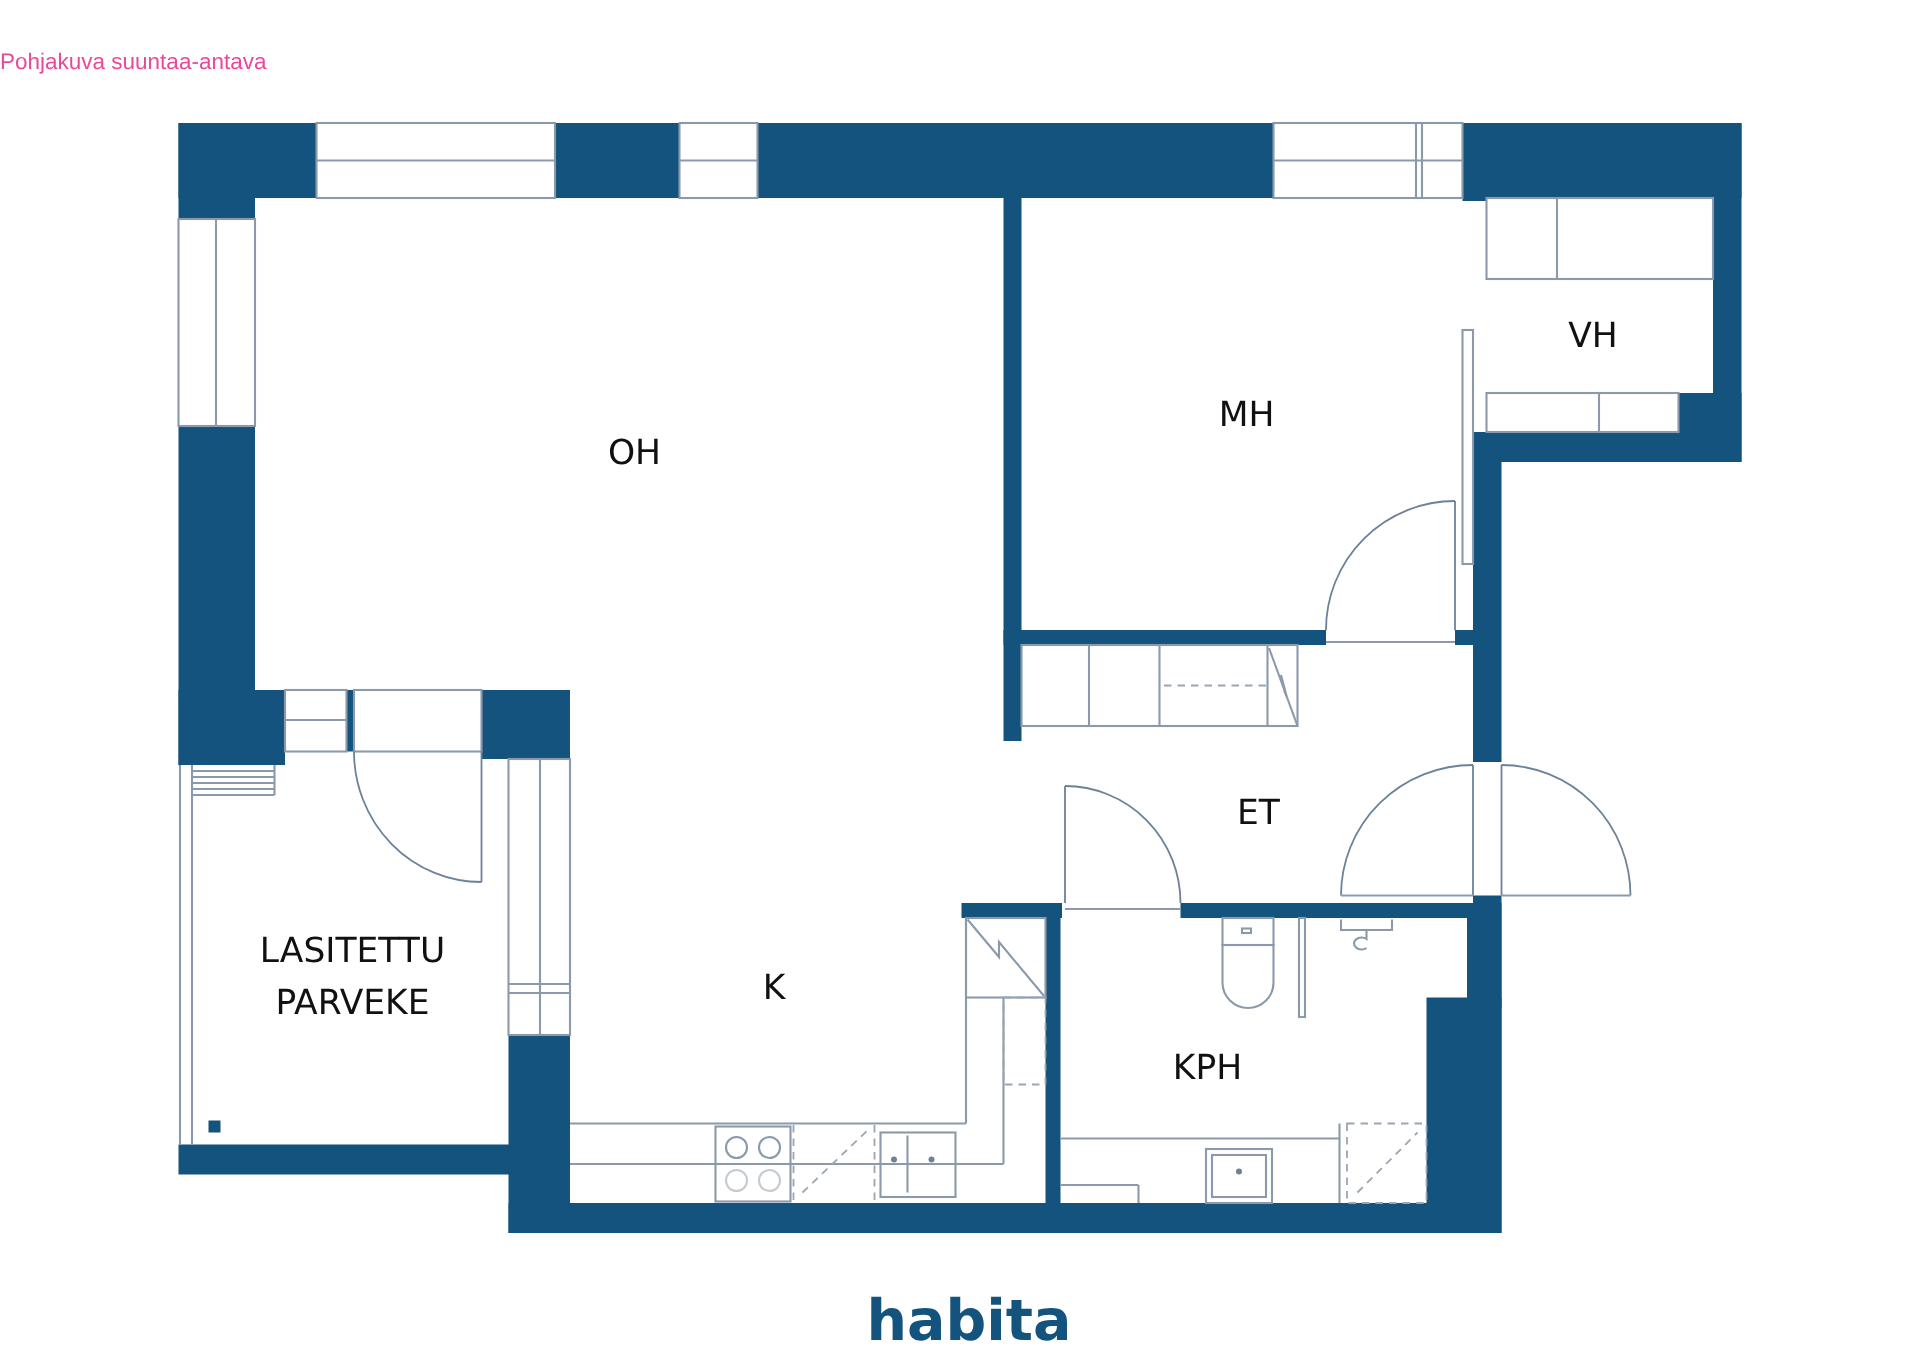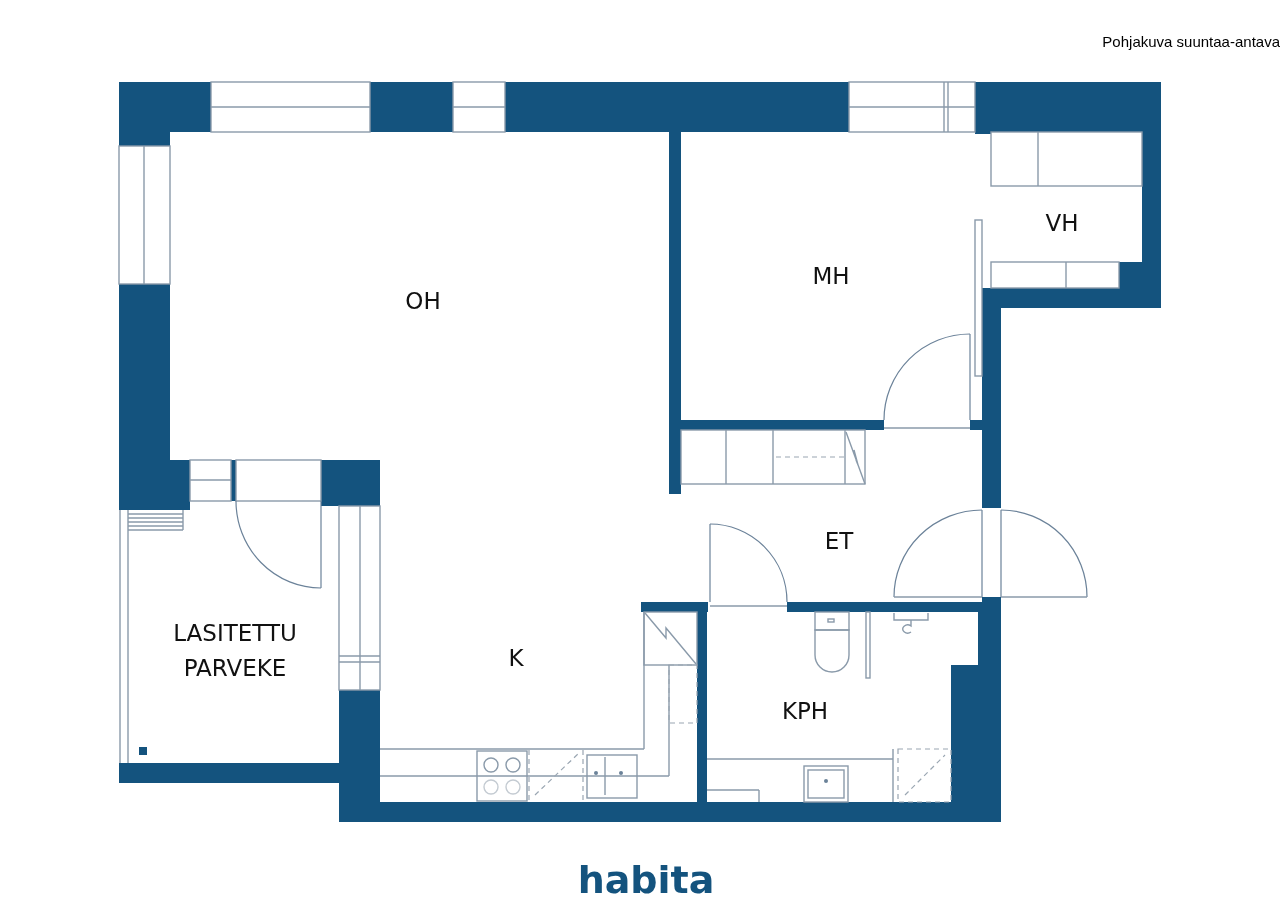--- a/index.html
+++ b/index.html
@@ -1,17 +1,17 @@
 <!DOCTYPE html>
 <html><head>
 <meta charset="utf-8">
 <style>
   html, body { margin: 0; padding: 0; background: #ffffff; }
   body { width: 1280px; height: 905px; position: relative; overflow: hidden; font-family: "Liberation Sans", sans-serif; }
-  .caption { position: absolute; top: 33px; left: 0; width: 1280px; text-align: right; font-size: 15px; color: #000000; font-family: "Liberation Sans", sans-serif; }
+  .caption { position: absolute; top: 33px; left: 0; width: 1280px; text-align: left; font-size: 15px; color: #ec4899; font-family: "Liberation Sans", sans-serif; }
   svg.plan { position: absolute; left: 0; top: 0; }
   .wall { fill: #14537e; }
   .ln { stroke: #8a9aaa; stroke-width: 1.4; fill: none; }
   .lnd { stroke: #6b8299; stroke-width: 1.2; fill: none; }
   .dash { stroke: #9aa6b2; stroke-width: 1.2; fill: none; stroke-dasharray: 5 4; }
   .win { fill: #ffffff; stroke: #8a9aaa; stroke-width: 1.4; }
   .room-label { font-family: "DejaVu Sans", sans-serif; font-size: 23px; fill: #111111; text-anchor: middle; }
   .logo { position: absolute; top: 858px; left: 6px; width: 1280px; text-align: center; font-family: "DejaVu Sans", sans-serif; font-weight: bold; font-size: 38px; color: #14537e; letter-spacing: 0px; }
 </style>
 </head>

